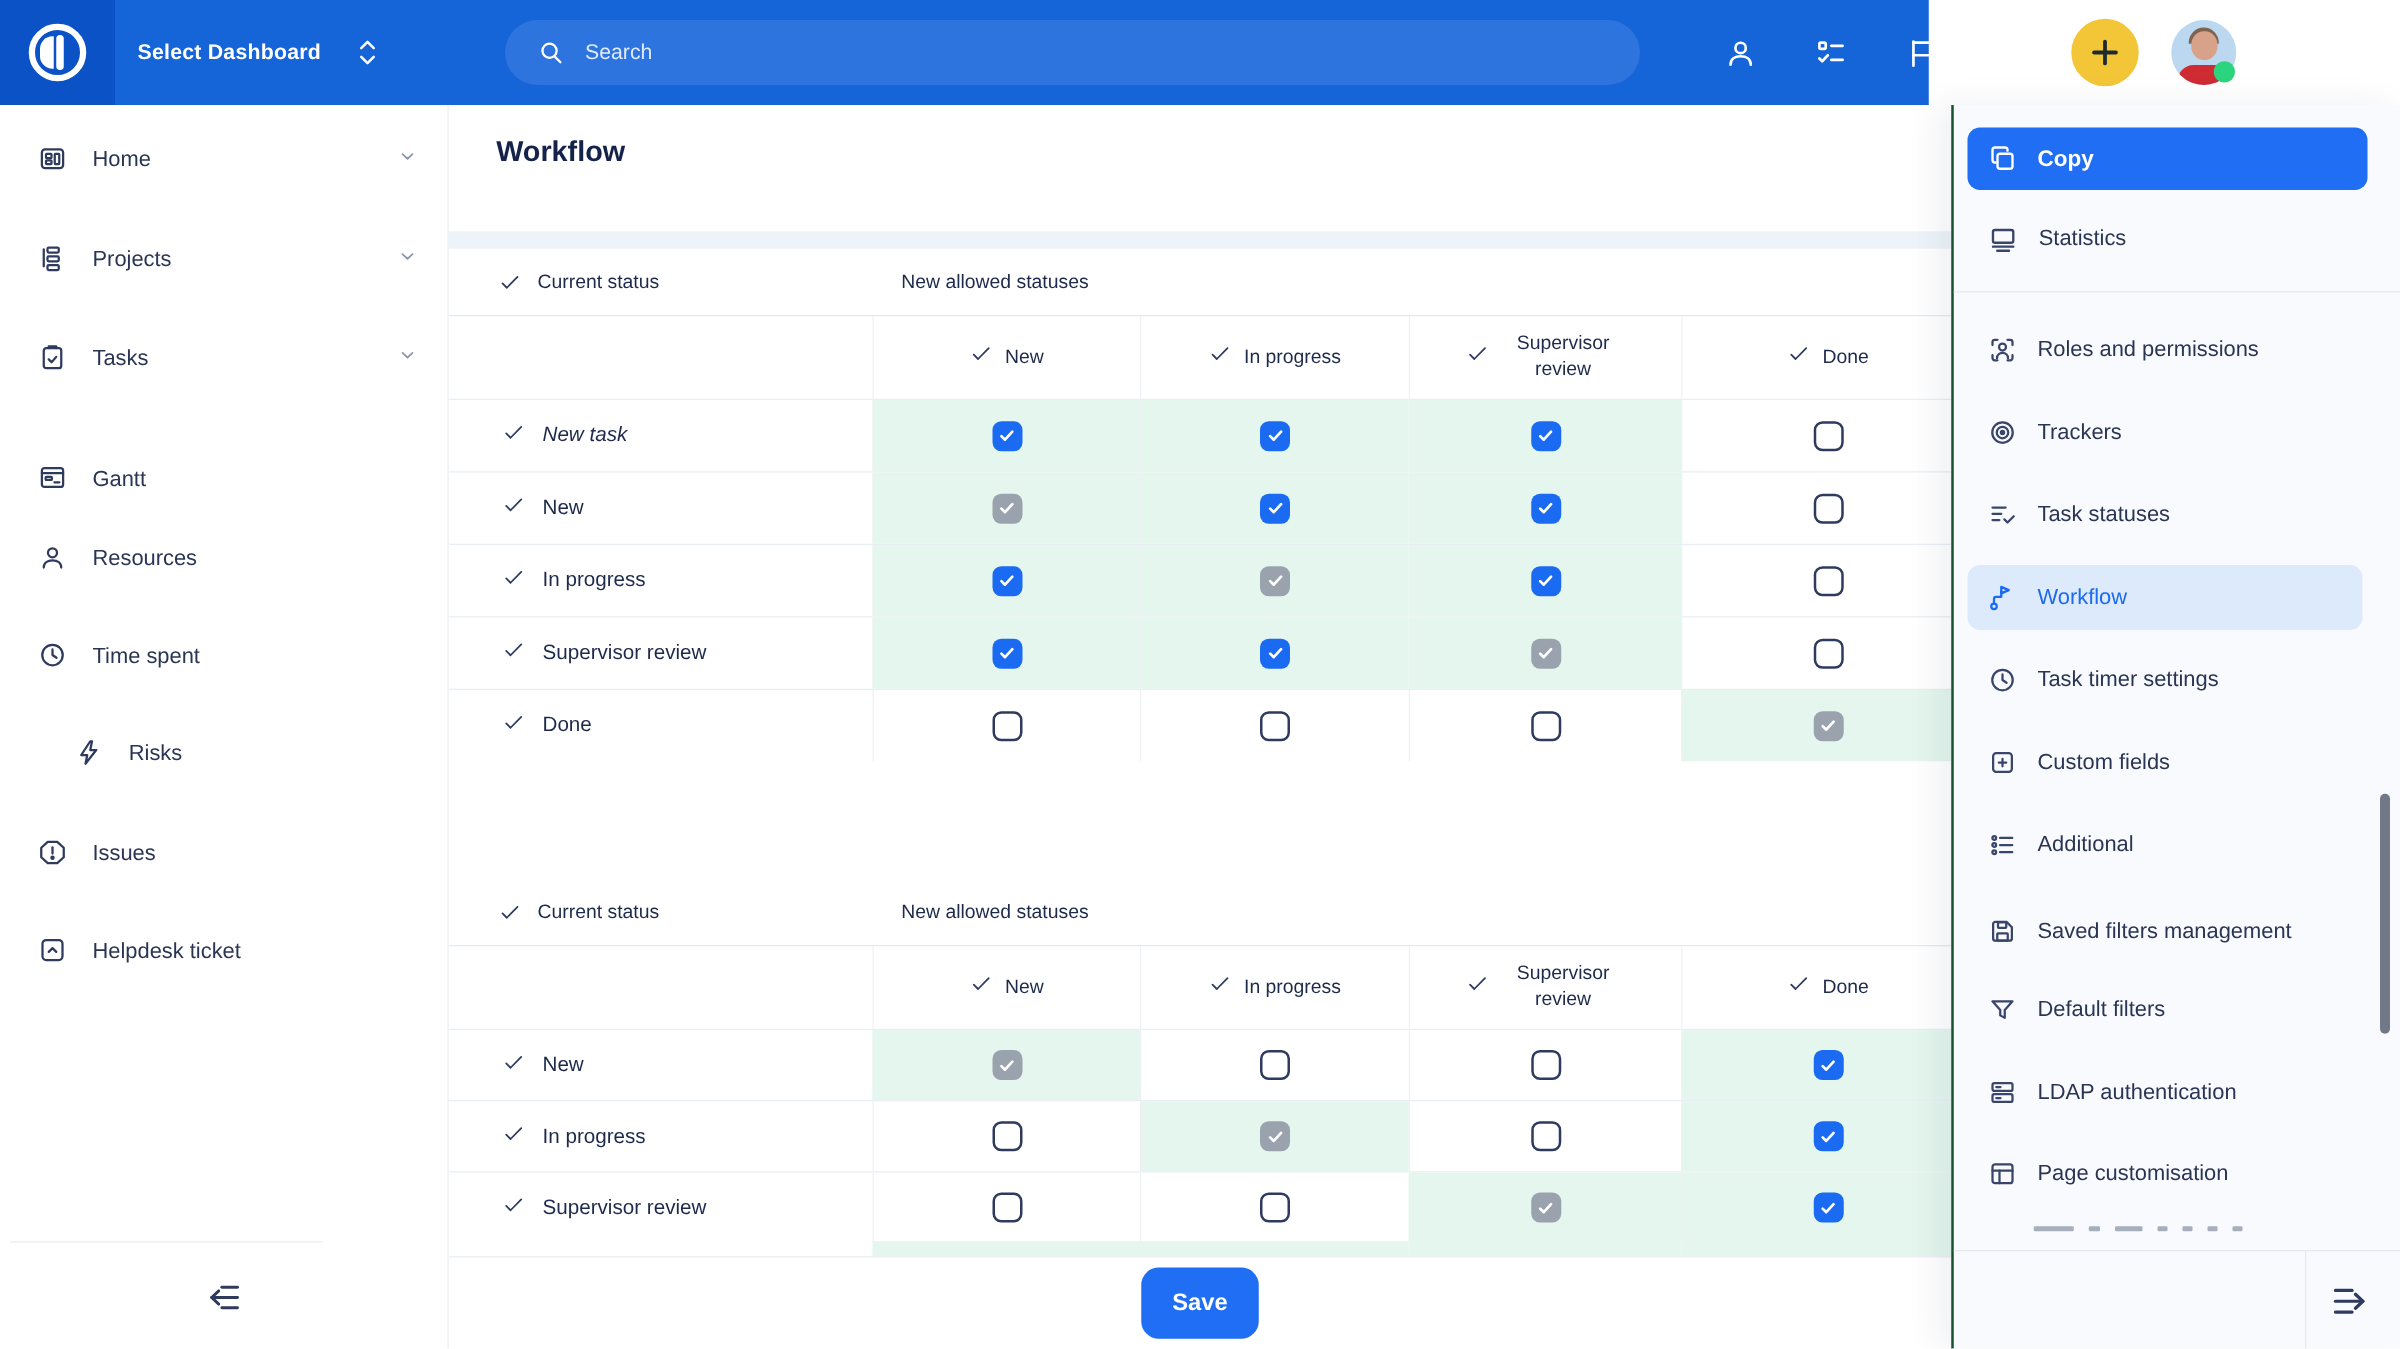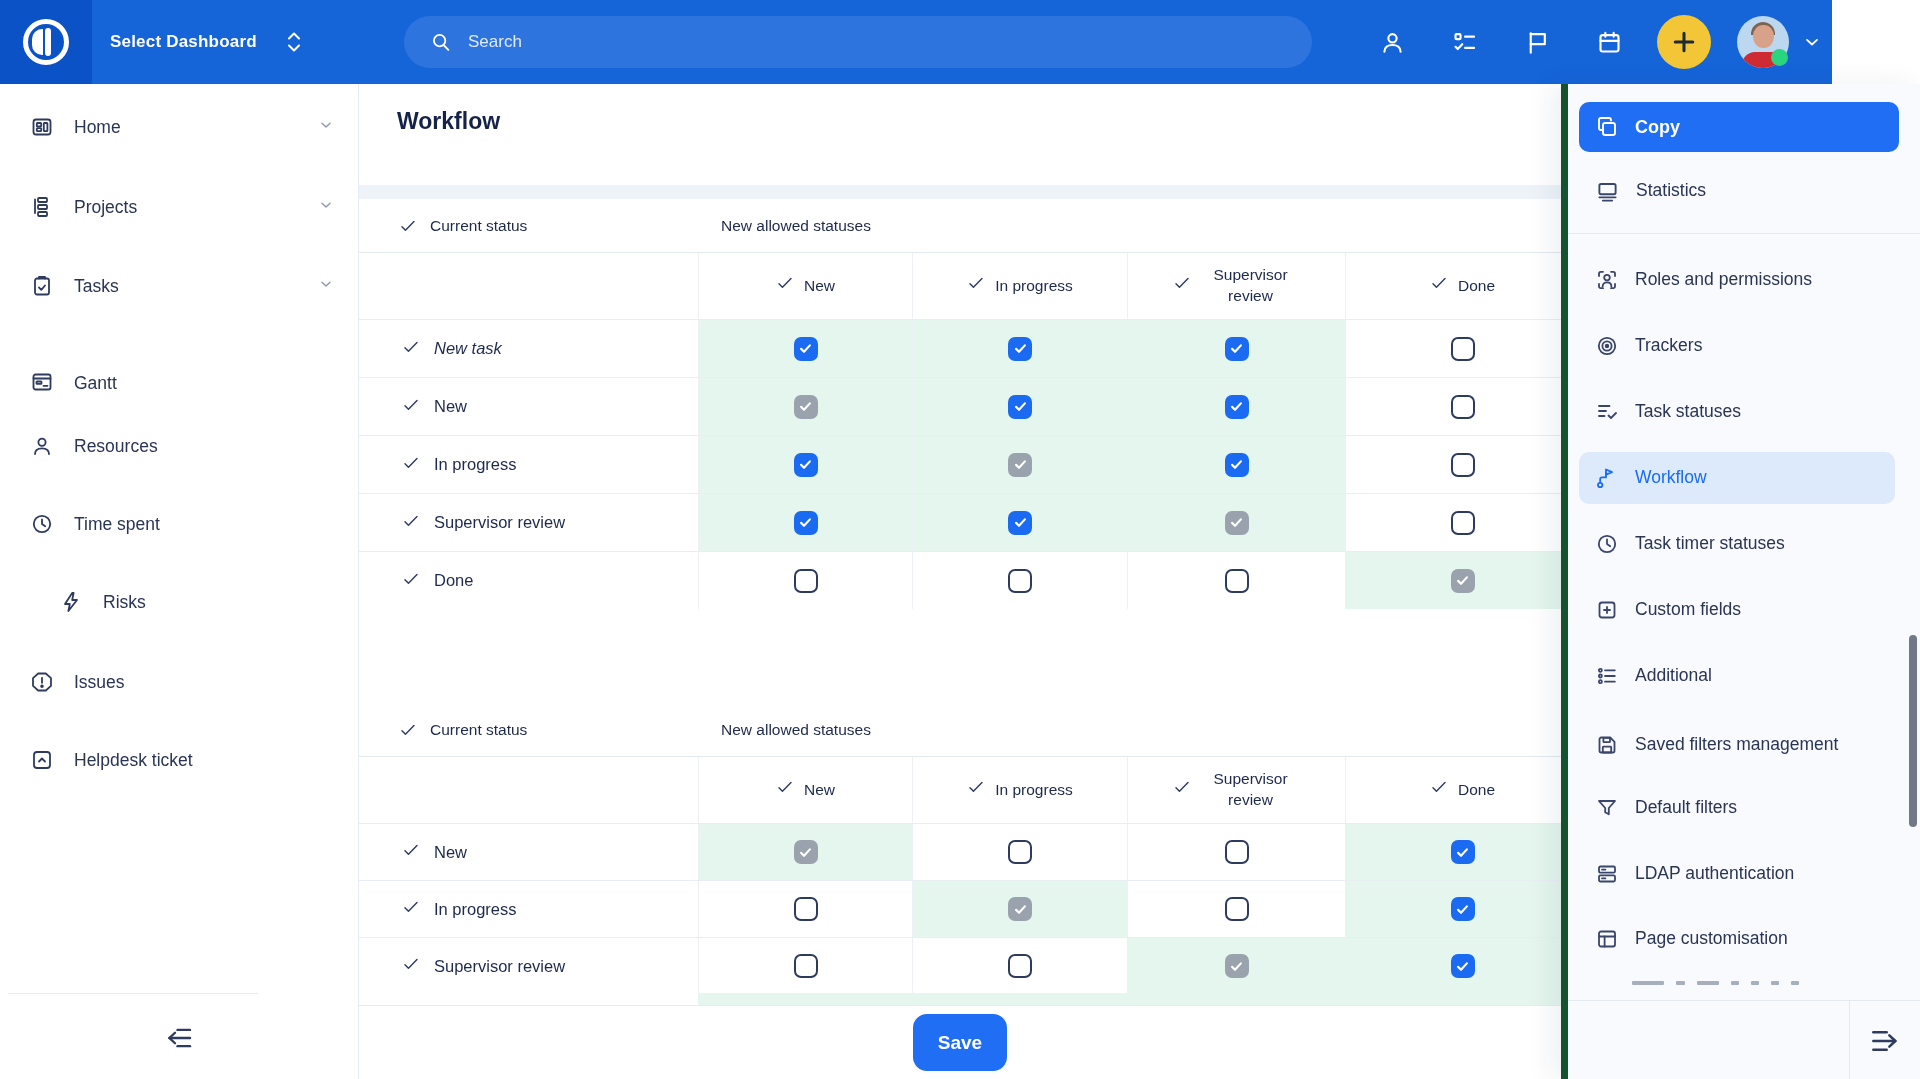--- a/index.html
+++ b/index.html
@@ -3,21 +3,21 @@
 <meta charset="utf-8">
 <style>
   html,body{margin:0;padding:0;background:#ffffff;}
   *{box-sizing:border-box;}
   .stage{position:relative;width:1920px;height:1079px;overflow:hidden;background:#fff;
          font-family:"Liberation Sans",sans-serif;color:#1e2a4c;}
   [data-interactable="true"]{cursor:pointer;}
   .ico svg{display:block;}
 
   
-  .topbar{position:absolute;left:0;top:0;width:1832px;height:84px;background:#1564d8;}
+  .topbar{position:absolute;left:0;top:0;width:1543px;height:84px;background:#1564d8;}
   .logo-box{position:absolute;left:0;top:0;width:92px;height:84px;background:#0c52c7;
             display:flex;align-items:center;justify-content:center;}
   .logo{width:46px;height:46px;border-radius:50%;border:5px solid #fff;position:relative;}
   .logo::after{content:"";position:absolute;left:17px;top:4px;width:6px;height:28px;background:#fff;border-radius:3px;}
   .logo::before{content:"";position:absolute;left:4px;top:5px;width:11px;height:26px;background:#fff;border-radius:10px 0 0 10px;}
   .dash-select{position:absolute;left:110px;top:0;height:84px;display:flex;align-items:center;gap:26px;color:#fff;}
   .dash-select .lbl{font-size:17px;font-weight:600;letter-spacing:.2px;}
   .search-pill{position:absolute;left:404px;top:16px;width:908px;height:52px;border-radius:26px;
                background:#2e74de;display:flex;align-items:center;padding-left:26px;gap:14px;}
   .search-pill input{background:transparent;border:none;outline:none;color:#ffffff;font-size:17px;width:700px;
@@ -81,21 +81,21 @@
           grid-template-columns:339px 214px 215px 218px 234px;}
   .sliver div.green{background:#e4f6ed;}
 
   .content-footer{position:absolute;left:0;top:921px;width:1202px;height:74px;background:#fff;
                   border-top:1px solid #e7ecf2;}
   .save-btn{position:absolute;left:554px;top:8px;width:94px;height:57px;border-radius:14px;border:none;
             background:#1f6ef3;color:#fff;font-size:19px;font-weight:700;font-family:"Liberation Sans",sans-serif;}
 
   
   .rpanel{position:absolute;left:1561px;top:84px;width:359px;height:995px;background:#f8fafd;
-          border-left:7px solid #14532d;box-shadow:-10px 0 26px rgba(21,40,80,.07);}
+          border-left:2px solid #14532d;box-shadow:-10px 0 26px rgba(21,40,80,.07);}
   .copy-btn{position:absolute;left:11px;top:18px;width:320px;height:50px;border-radius:10px;border:none;
             background:#1f6ef3;color:#fff;display:flex;align-items:center;gap:16px;padding-left:16px;
             font-size:18px;font-weight:700;font-family:"Liberation Sans",sans-serif;}
   .p-item{position:absolute;left:11px;width:316px;display:flex;align-items:center;gap:16px;
           padding-left:16px;color:#2a3554;font-size:17.5px;font-weight:500;}
   .p-item .ico{color:#39456a;flex:0 0 auto;}
   .p-item span{max-width:235px;line-height:1.25;}
   .p-item.active{background:#ddeafc;border-radius:10px;color:#1a6bf2;}
   .p-item.active .ico{color:#1a6bf2;}
   .panel-divider{position:absolute;left:0;top:149px;width:359px;height:1px;background:#e5eaf1;}
@@ -712,21 +712,21 @@
           </span>
                  <span data-interactable="false">Workflow</span>
         </div>
         <div class="p-item" data-interactable="true" style="top: 434px; height: 52px;">
           <span class="ico" data-interactable="false">
             <svg width="24" height="24" viewBox="0 0 24 24" fill="none" stroke="currentColor" stroke-width="1.8" stroke-linecap="round" stroke-linejoin="round">
               <circle cx="12" cy="12" r="8.2"></circle>
               <path d="M12 7.5 V12 l3.2 2.2"></path>
             </svg>
           </span>
-                 <span data-interactable="false">Task timer statuses</span>
+                 <span data-interactable="false">Task timer settings</span>
         </div>
         <div class="p-item" data-interactable="true" style="top: 500px; height: 52px;">
           <span class="ico" data-interactable="false">
             <svg width="24" height="24" viewBox="0 0 24 24" fill="none" stroke="currentColor" stroke-width="1.8" stroke-linecap="round" stroke-linejoin="round">
               <rect x="4.5" y="4.5" width="15" height="15" rx="2.5"></rect>
               <path d="M12 9 v6 M9 12 h6"></path>
             </svg>
           </span>
                  <span data-interactable="false">Custom fields</span>
         </div>

